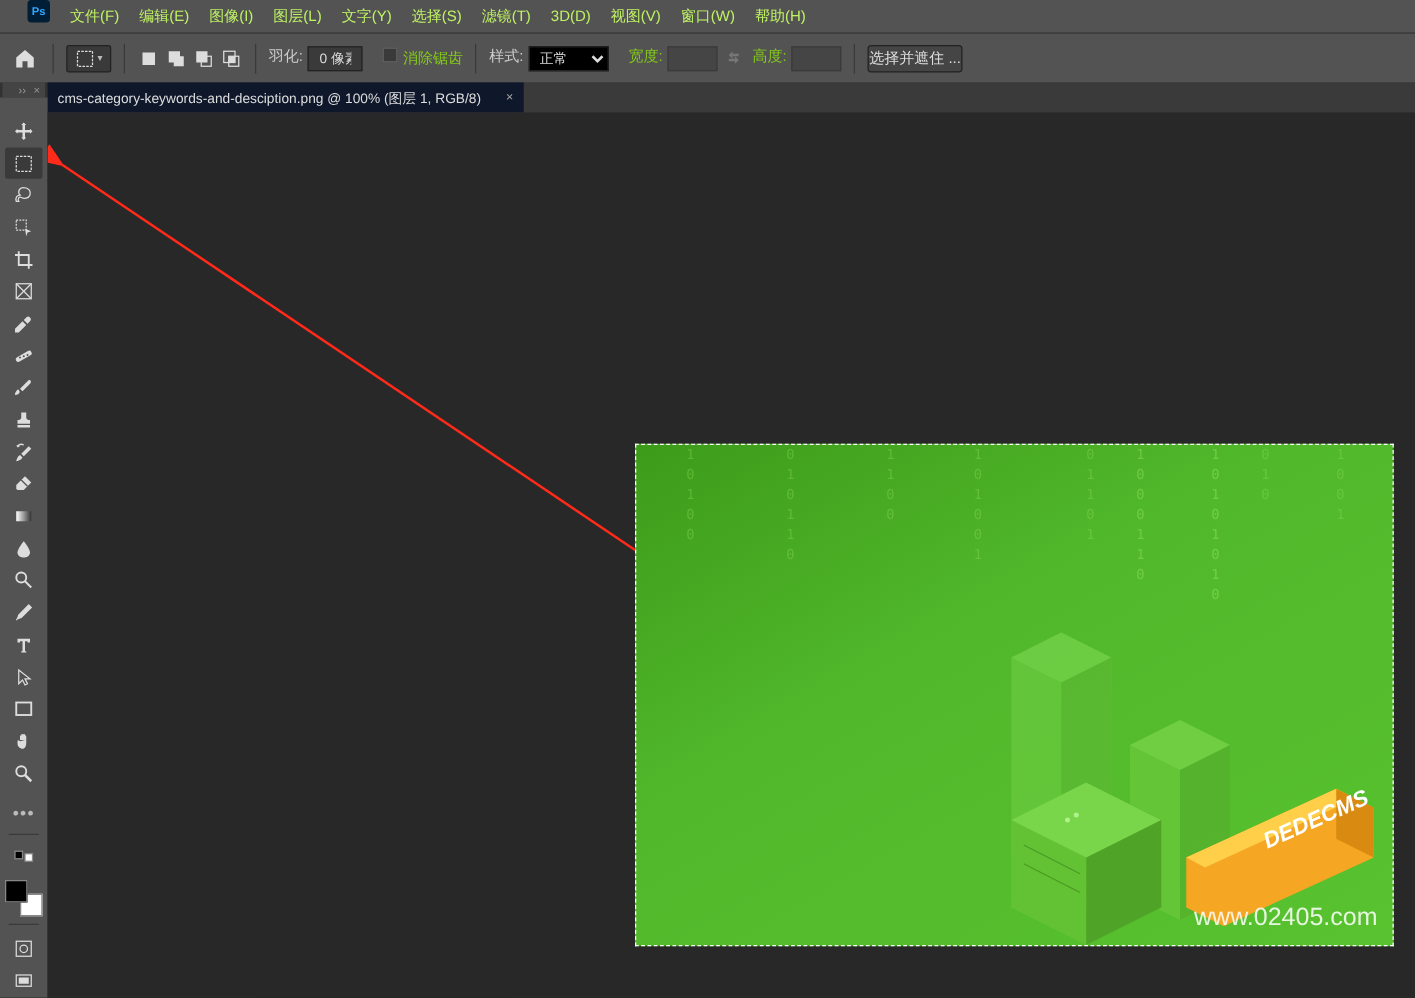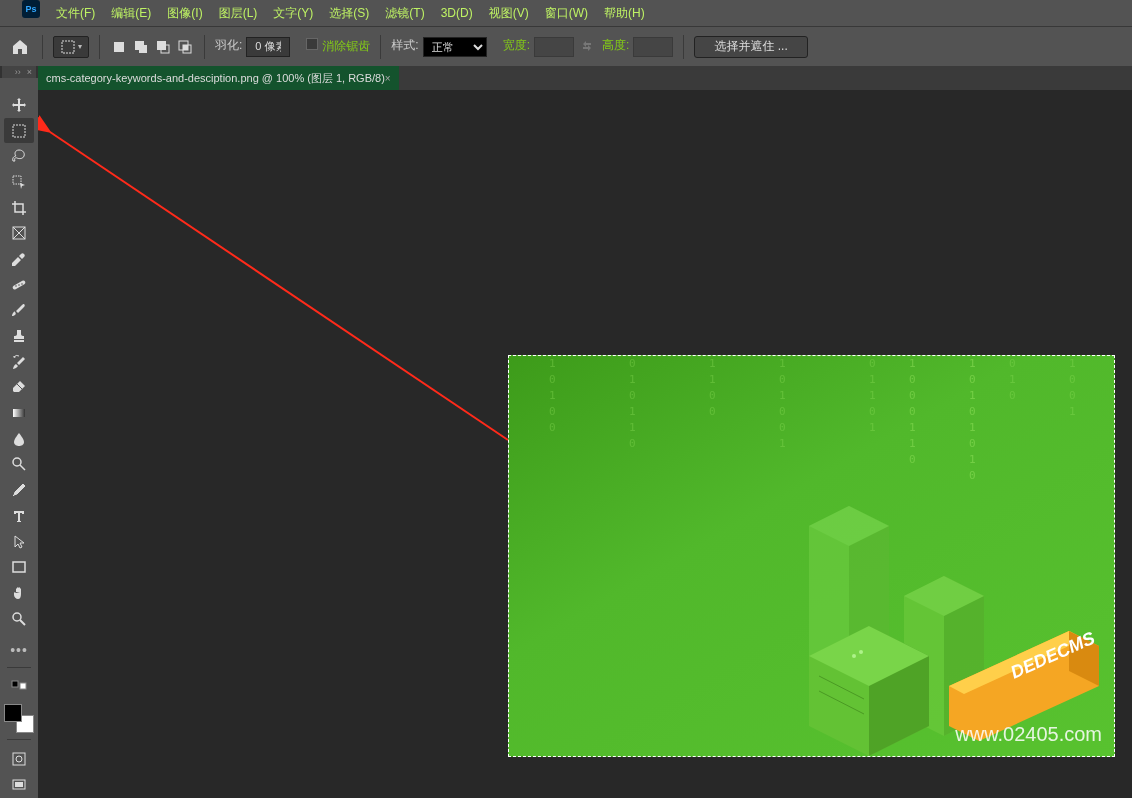--- a/index.html
+++ b/index.html
@@ -13,25 +13,25 @@
 .opt-divider{width:1px;height:24px;background:#3a3a3a;margin:0 4px}
 .opt-tool{display:flex;align-items:center;gap:2px;background:#3a3a3a;border:1px solid #222;padding:2px 6px;border-radius:2px}
 .opt-icon{width:18px;height:18px;display:flex;align-items:center;justify-content:center;color:#ddd}
 .opt-group{display:flex;align-items:flex-start;gap:4px}
 .opt-label{color:#ccc;font-size:12px}
 .opt-input{width:44px;height:20px;background:#3a3a3a;border:1px solid #222;color:#ddd;padding:0 8px;font-size:11px}
 .opt-check{width:12px;height:12px;background:#3a3a3a;border:1px solid #666}
 .opt-select{width:64px;height:20px;background:#000000;border:1px solid #222;color:#ddd;font-size:11px;padding:0 4px}
 .opt-readonly{width:40px;height:20px;background:#454545;border:1px solid #3a3a3a}
 .opt-swap{width:16px;height:16px;color:#777}
-.opt-btn{height:22px;background:#454545;border:1px solid #222;color:#ddd;padding:0 19px;border-radius:3px;cursor:pointer;font-size:12px}
+.opt-btn{height:22px;background:#454545;border:1px solid #222;color:#ddd;padding:0 0;border-radius:3px;cursor:pointer;font-size:12px}
 .panel-collapse{position:absolute;left:2px;top:66px;height:12px;width:34px;display:flex;gap:6px;align-items:center;justify-content:flex-end;padding-right:4px;background:#444}
 .panel-collapse span{font-size:9px;color:#999}
 .tabbar{position:absolute;left:38px;top:66px;right:0;height:24px;background:#3a3a3a;display:flex;align-items:flex-end}
-.tab{height:24px;background:#14532d;color:#ddd;font-size:11px;padding:0 8px;display:flex;align-items:center;gap:0;cursor:pointer}
+.tab{height:24px;background:#0f172a;color:#ddd;font-size:11px;padding:0 8px;display:flex;align-items:center;gap:20px;cursor:pointer}
 .tab .close{color:#aaa;font-size:10px}
 .toolbar{position:absolute;left:0;top:78px;width:38px;bottom:0;background:#535353;display:flex;flex-direction:column;align-items:center;padding-top:14px;gap:0}
 .tool{width:30px;height:26px;display:flex;align-items:center;justify-content:center;cursor:pointer;color:#ddd;position:relative;border-radius:2px}
 .tool.active{background:#3a3a3a}
 .tool-ellipsis{color:#bbb;font-size:14px;letter-spacing:1px}
 .tool-swatch{width:30px;height:30px;position:relative;margin-top:6px}
 .sw-fg{position:absolute;width:18px;height:18px;background:#000;border:1px solid #888;left:0;top:0;z-index:2}
 .sw-bg{position:absolute;width:18px;height:18px;background:#fff;border:1px solid #888;right:0;bottom:0}
 .canvas-area{position:absolute;left:38px;top:90px;right:0;bottom:0;background:#282828;overflow:hidden}
 .selection{position:absolute;left:470px;top:265px;width:607px;height:402px;border:1px dashed #fff;background:linear-gradient(150deg,#3d9b1a 0%,#51b82b 40%,#58c22f 100%)}

